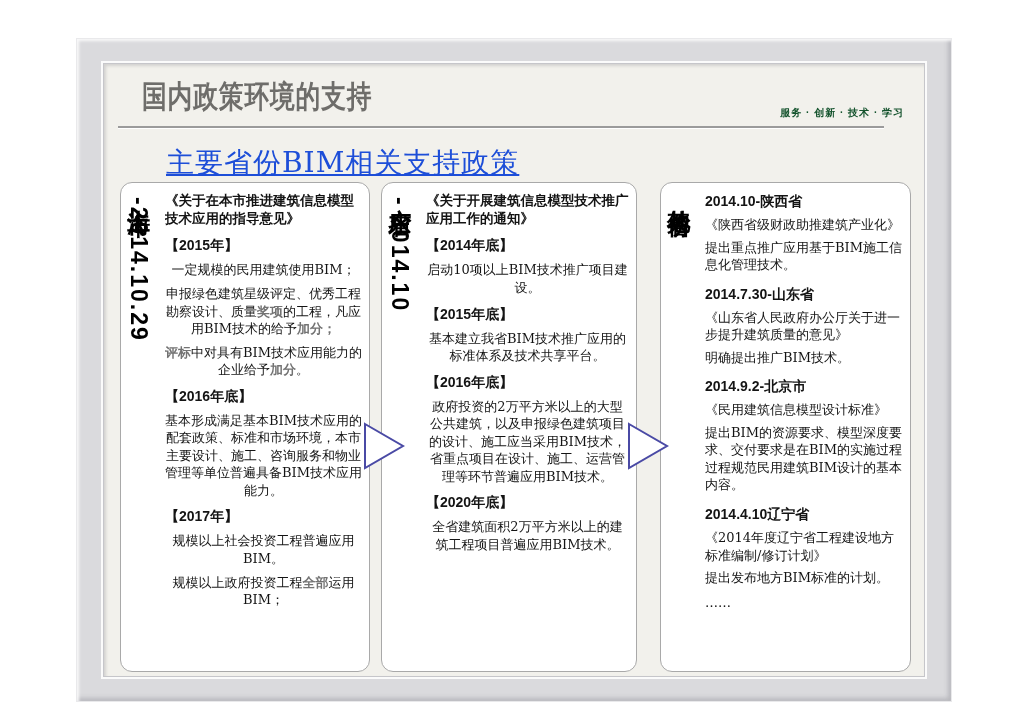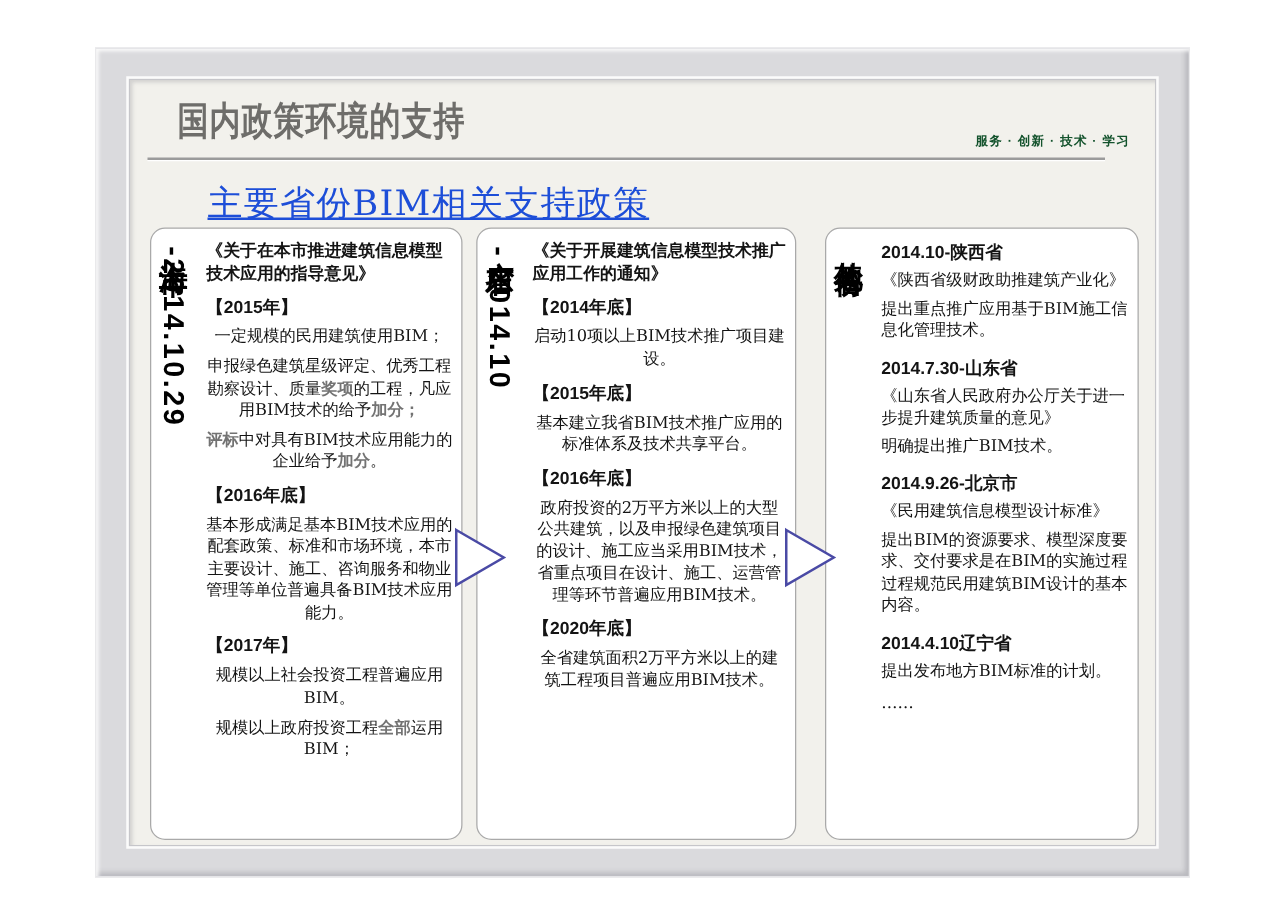--- a/index.html
+++ b/index.html
@@ -127,24 +127,25 @@
 
       <div class="card card3">
         <div class="vlabel">其他省份</div>
         <div class="card-body">
             <div class="entry-header">2014.10-陕西省</div>
             <div class="entry-doc">《陕西省级财政助推建筑产业化》</div>
             <div class="entry-desc">提出重点推广应用基于BIM施工信息化管理技术。</div>
             <div class="entry-header">2014.7.30-山东省</div>
             <div class="entry-doc">《山东省人民政府办公厅关于进一步提升建筑质量的意见》</div>
             <div class="entry-desc">明确提出推广BIM技术。</div>
-            <div class="entry-header">2014.9.26-北京市</div>
+            <div class="entry-header">2014.9.2-北京市</div>
             <div class="entry-doc">《民用建筑信息模型设计标准》</div>
             <div class="entry-desc">提出BIM的资源要求、模型深度要求、交付要求是在BIM的实施过程过程规范民用建筑BIM设计的基本内容。</div>
             <div class="entry-header">2014.4.10辽宁省</div>
+            <div class="entry-doc">《2014年度辽宁省工程建设地方标准编制/修订计划》</div>
             <div class="entry-desc">提出发布地方BIM标准的计划。</div>
             <div class="more">……</div>
           </div>
       </div>
 
       <svg class="arrow arrow1" viewBox="0 0 42 50">
         <polygon points="2,3 40,25 2,47" fill="#ffffff" stroke="#4a4aa5" stroke-width="2" stroke-linejoin="miter"></polygon>
       </svg>
       <svg class="arrow arrow2" viewBox="0 0 42 50">
         <polygon points="2,3 40,25 2,47" fill="#ffffff" stroke="#4a4aa5" stroke-width="2" stroke-linejoin="miter"></polygon>

